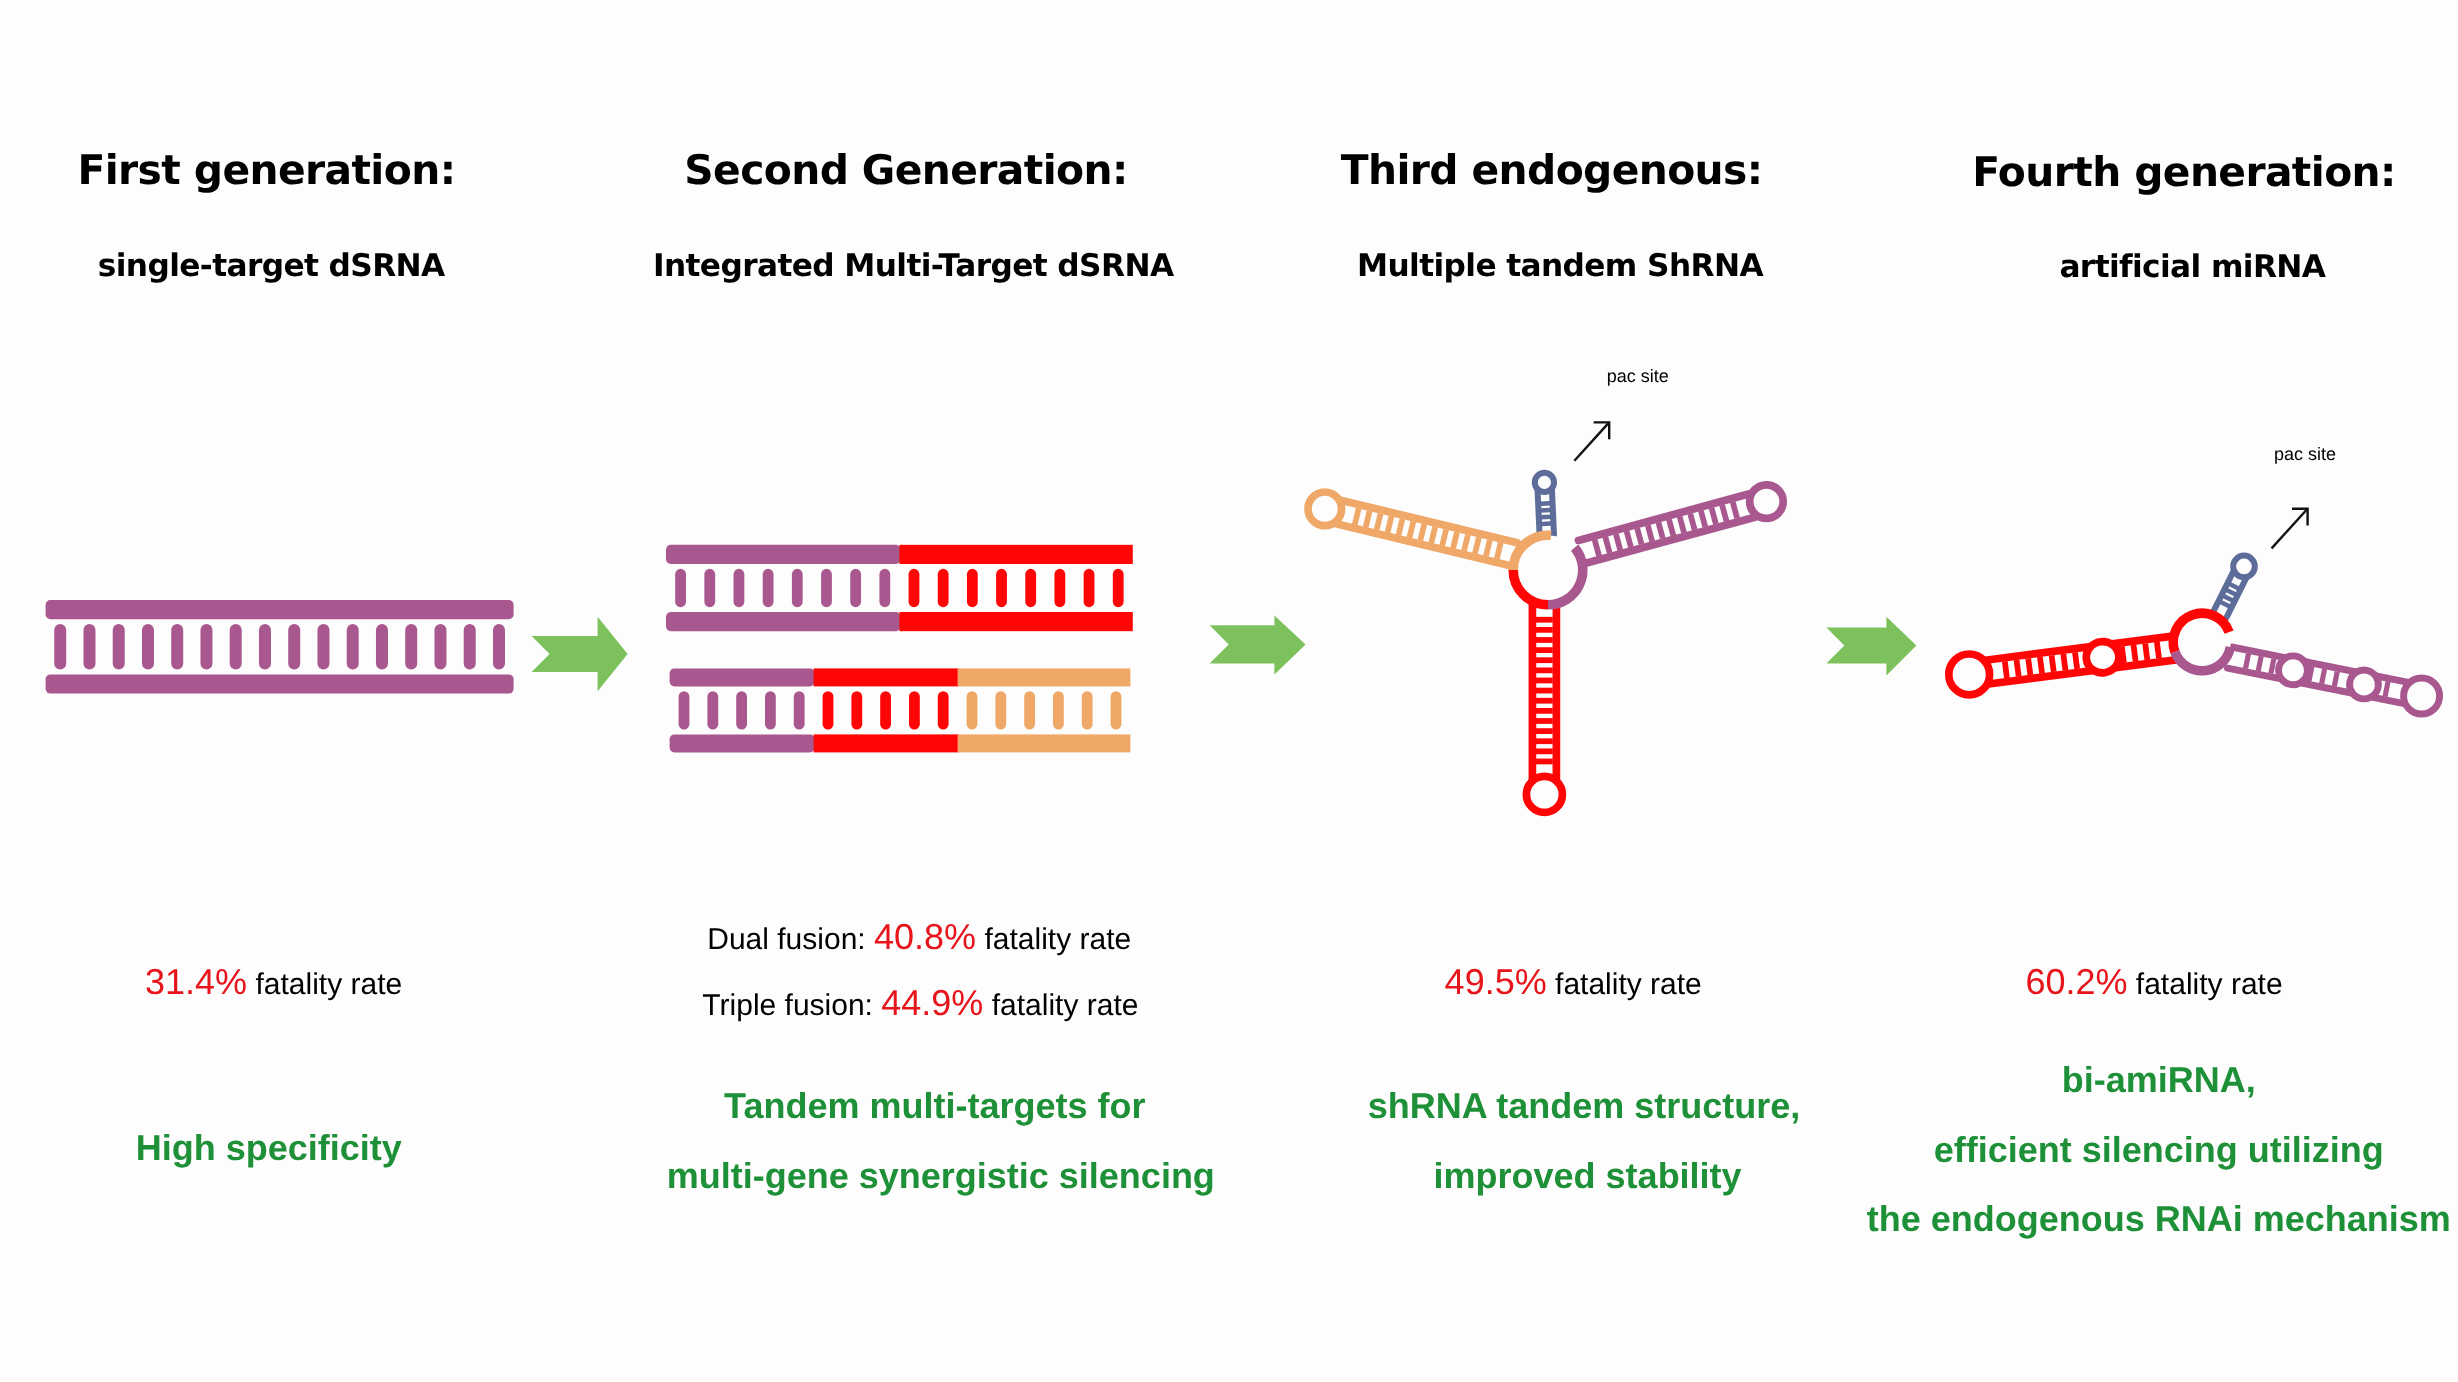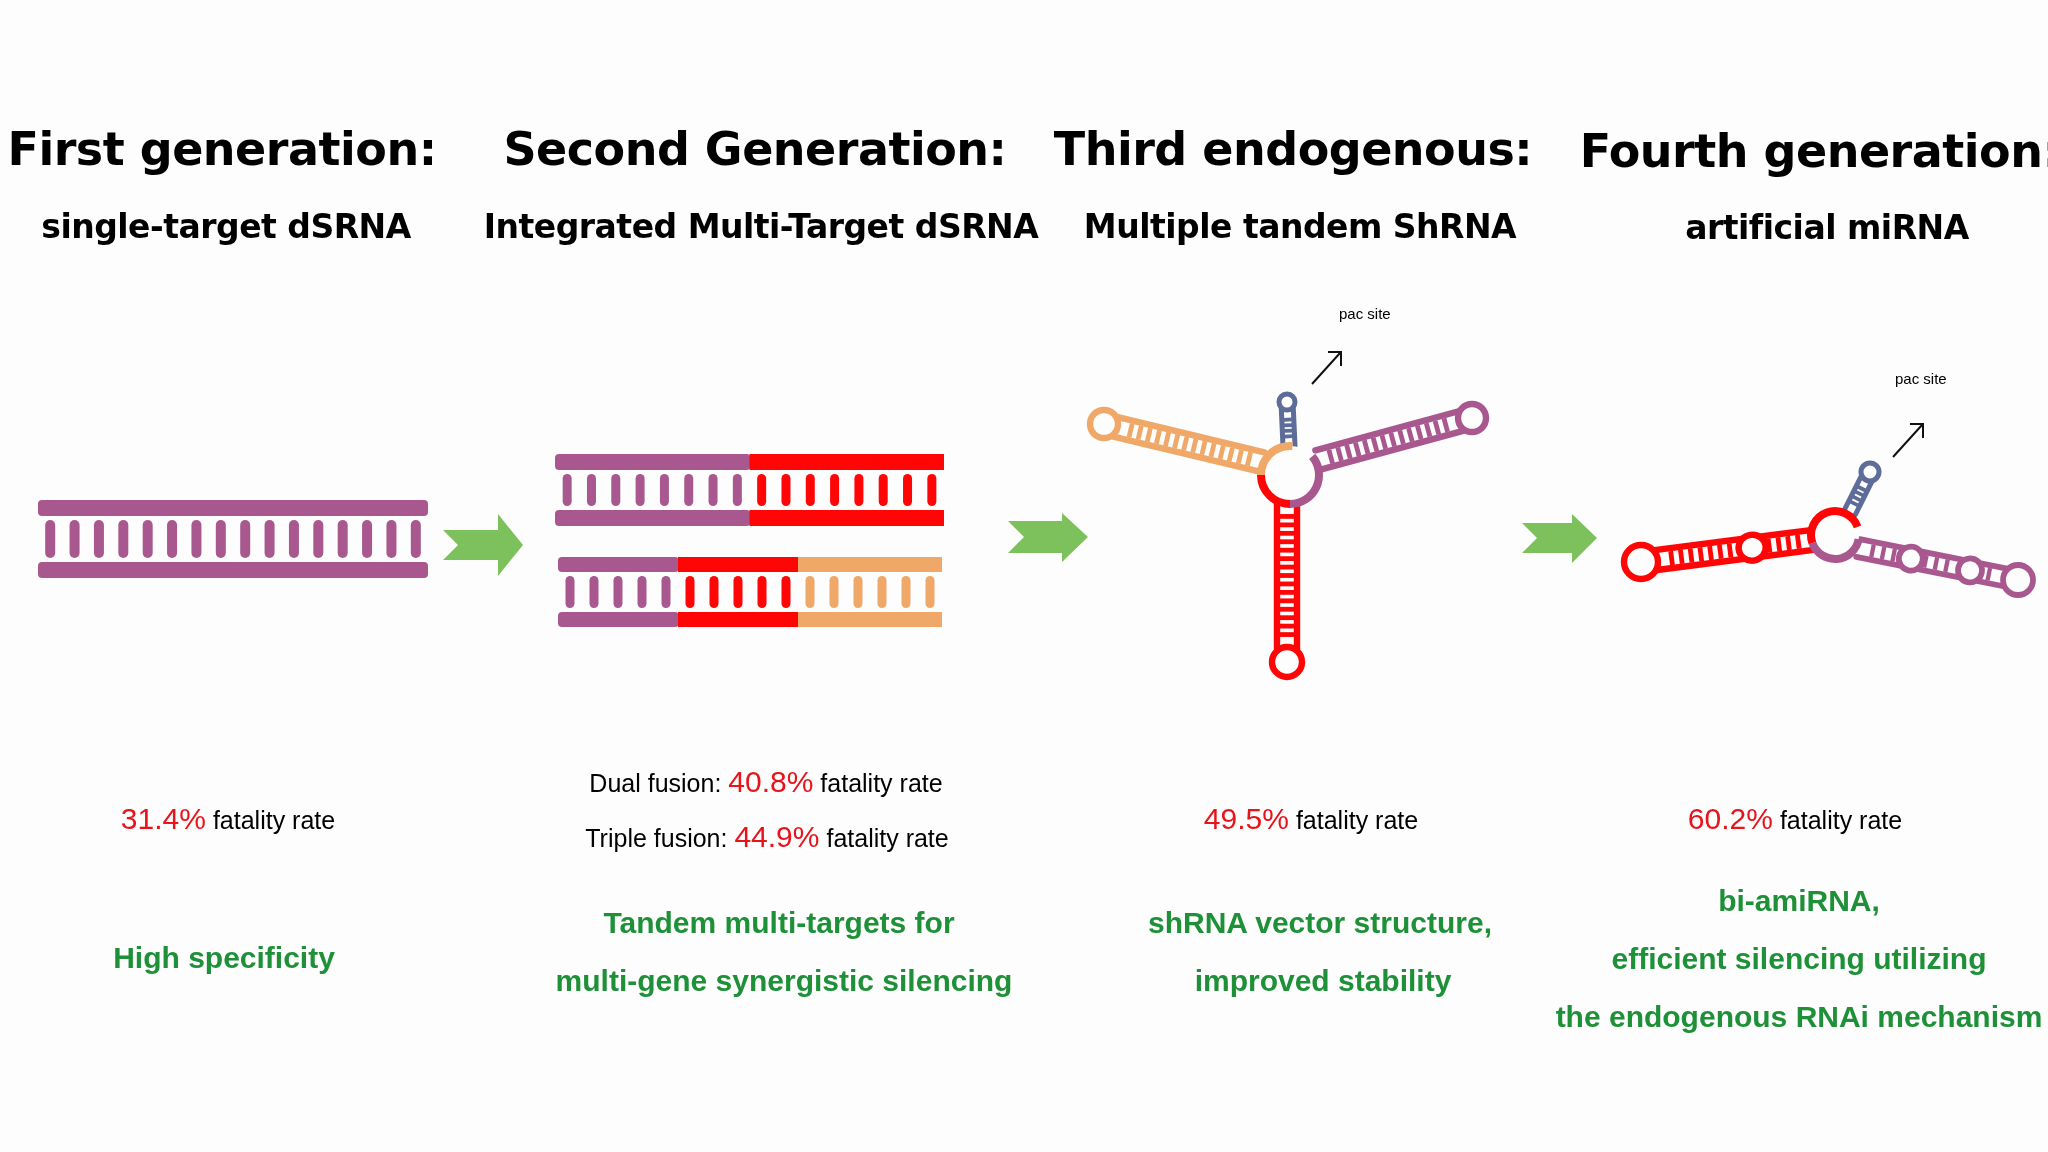--- a/index.html
+++ b/index.html
@@ -1,19 +1,19 @@
 <!DOCTYPE html>
 <html><head>
 <meta charset="utf-8">
 <style>
   html,body{margin:0;padding:0;}
   body{width:2048px;height:1152px;background:#fdfdfd;position:relative;overflow:hidden;font-family:"Liberation Sans",sans-serif;}
   .abs{position:absolute;}
-  .title{font-family:"DejaVu Sans",sans-serif;font-weight:bold;font-size:46px;color:#000;white-space:nowrap;transform:translateX(-50%);letter-spacing:-0.5px;}
-  .subtitle{font-family:"DejaVu Sans",sans-serif;font-weight:bold;font-size:33px;color:#000;white-space:nowrap;transform:translateX(-50%);letter-spacing:-0.5px;}
+  .title{font-family:"DejaVu Sans",sans-serif;font-weight:bold;font-size:34px;color:#000;white-space:nowrap;transform:translateX(-50%);letter-spacing:-0.5px;}
+  .subtitle{font-family:"DejaVu Sans",sans-serif;font-weight:bold;font-size:26px;color:#000;white-space:nowrap;transform:translateX(-50%);letter-spacing:-0.5px;}
   .rate{font-family:"Liberation Sans",sans-serif;font-size:25px;color:#000;white-space:nowrap;transform:translateX(-50%);}
   .rate .pct{color:#e8141b;font-size:30px;}
   .benefit{font-family:"Liberation Sans",sans-serif;font-weight:bold;font-size:30px;color:#1e9138;white-space:nowrap;transform:translateX(-50%);text-align:center;}
   .pac{font-family:"Liberation Sans",sans-serif;font-size:15px;color:#000;white-space:nowrap;}
   svg{position:absolute;left:0;top:0;}
 </style>
 </head>
 <body>
 
 <div class="abs title" style="left:222px;top:122px;">First generation:</div>
@@ -228,18 +228,18 @@
 </div>
 <div class="abs rate" style="left:1795px;top:802px;">
   <span></span><span class="pct">60.2%</span> <span>fatality rate</span>
 </div>
 
 <div class="abs benefit" style="left:224px;top:941px;">High specificity</div>
 
 <div class="abs benefit" style="left:779px;top:906px;">Tandem multi-targets for</div>
 <div class="abs benefit" style="left:784px;top:964px;">multi-gene synergistic silencing</div>
 
-<div class="abs benefit" style="left:1320px;top:906px;">shRNA vector structure,</div>
+<div class="abs benefit" style="left:1320px;top:906px;">shRNA tandem structure,</div>
 <div class="abs benefit" style="left:1323px;top:964px;">improved stability</div>
 
 <div class="abs benefit" style="left:1799px;top:884px;">bi-amiRNA,</div>
 <div class="abs benefit" style="left:1799px;top:942px;">efficient silencing utilizing</div>
 <div class="abs benefit" style="left:1799px;top:1000px;">the endogenous RNAi mechanism</div>
 
 </body></html>

